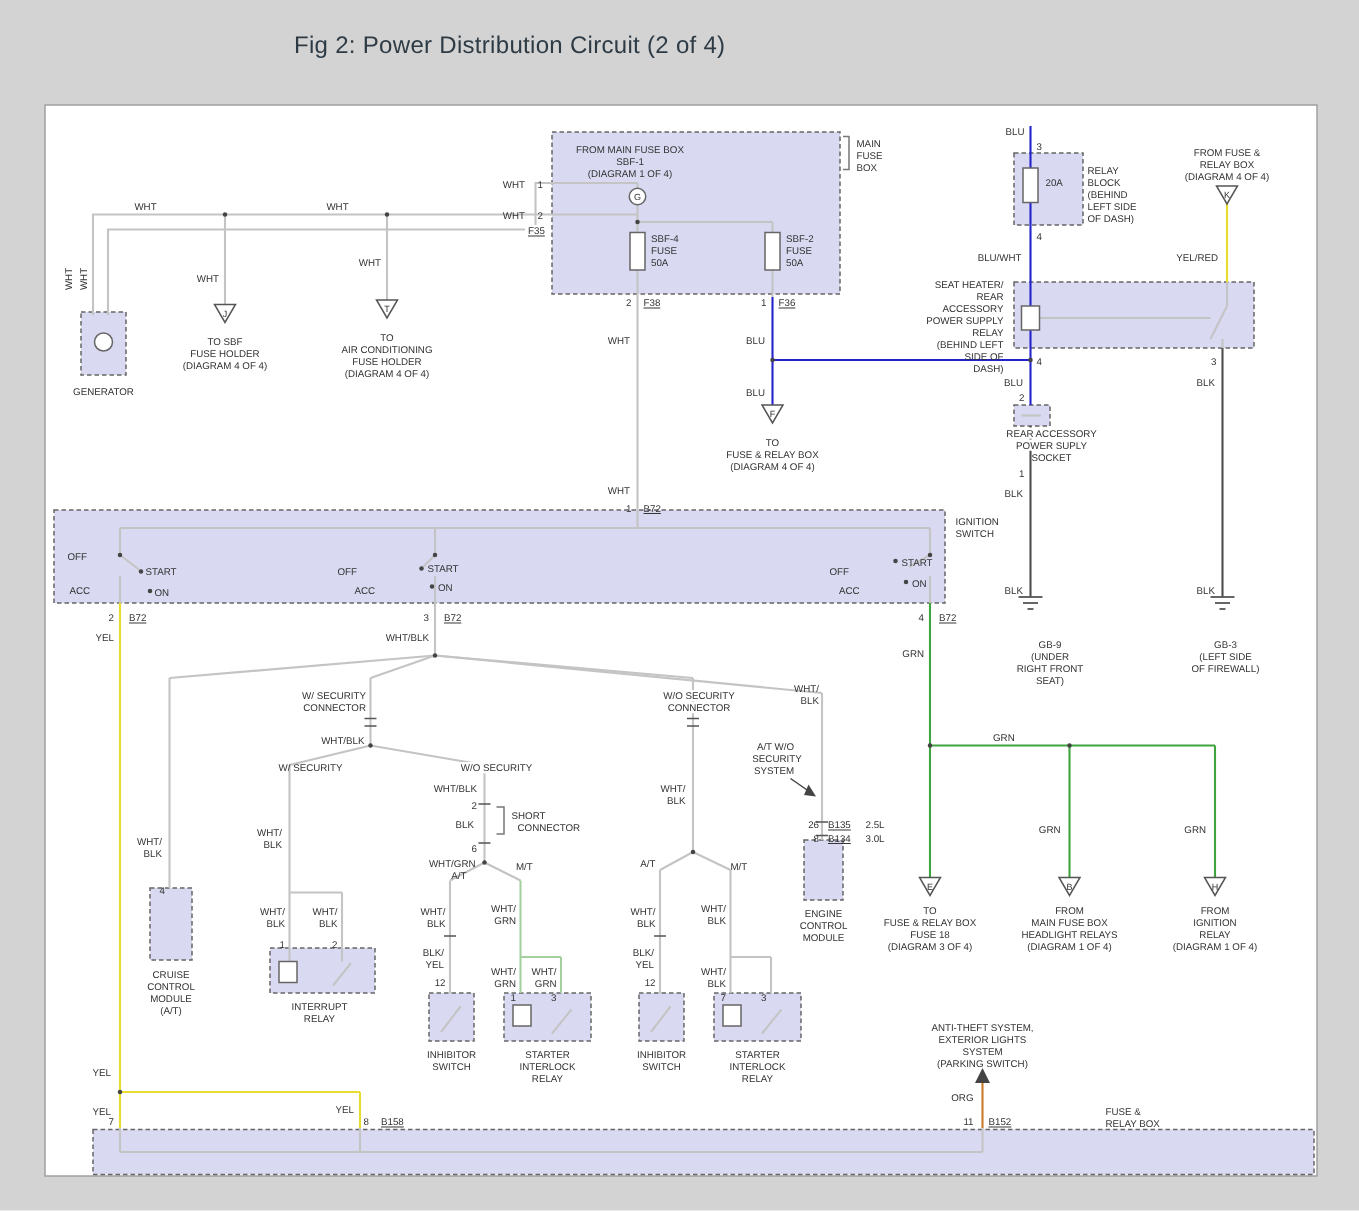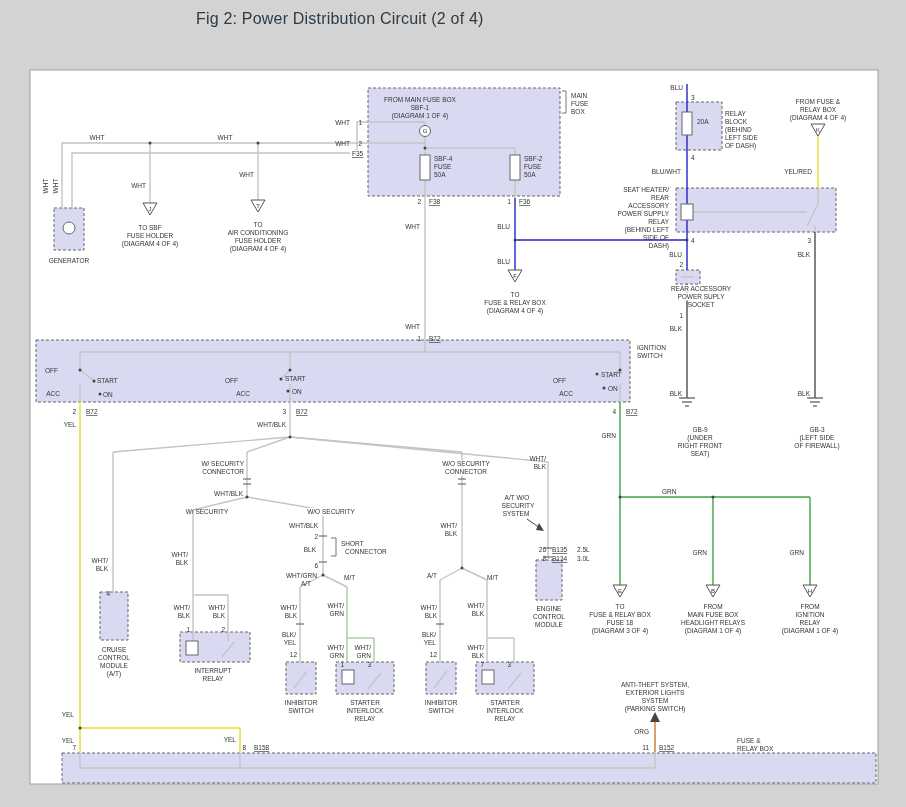--- a/index.html
+++ b/index.html
@@ -7,21 +7,21 @@
   #root{position:relative;width:906px;height:807px;overflow:hidden;}
   #fig-title{position:absolute;left:196px;top:10px;font-size:16px;color:#2e3b45;
     font-family:"Liberation Sans",sans-serif;letter-spacing:.2px;}
   svg{position:absolute;left:0;top:0;}
   svg text{font-family:"Liberation Sans",sans-serif;}
 </style>
 </head>
 <body style="background: rgb(211, 211, 211);">
 
 <div id="root">
-  <div id="fig-title" style="color: rgb(46, 59, 69);">Fig 2: Power Distribution Circuit (2 of 4)</div>
+  <div id="fig-title" style="color: rgb(46, 59, 69); margin-top: 12px;">Fig 2: Power Distribution Circuit (2 of 4)</div>
   <svg id="svg" width="906" height="807" viewBox="0 0 906 807">
       <rect x="30" y="70" width="848" height="714" fill="#ffffff" stroke="#a0a0a0"></rect>
       <rect x="54" y="208" width="30" height="42" fill="#d9daf2" stroke="#666666" stroke-dasharray="3,2"></rect>
       <rect x="368" y="88" width="192" height="108" fill="#d9daf2" stroke="#666666" stroke-dasharray="3,2"></rect>
       <rect x="676" y="102" width="46" height="48" fill="#d9daf2" stroke="#666666" stroke-dasharray="3,2"></rect>
       <rect x="676" y="188" width="160" height="44" fill="#d9daf2" stroke="#666666" stroke-dasharray="3,2"></rect>
       <rect x="676" y="270" width="24" height="14" fill="#d9daf2" stroke="#666666" stroke-dasharray="3,2"></rect>
       <rect x="36" y="340" width="594" height="62" fill="#d9daf2" stroke="#666666" stroke-dasharray="3,2"></rect>
       <rect x="100" y="592" width="28" height="48" fill="#d9daf2" stroke="#666666" stroke-dasharray="3,2"></rect>
       <rect x="180" y="632" width="70" height="30" fill="#d9daf2" stroke="#666666" stroke-dasharray="3,2"></rect>

